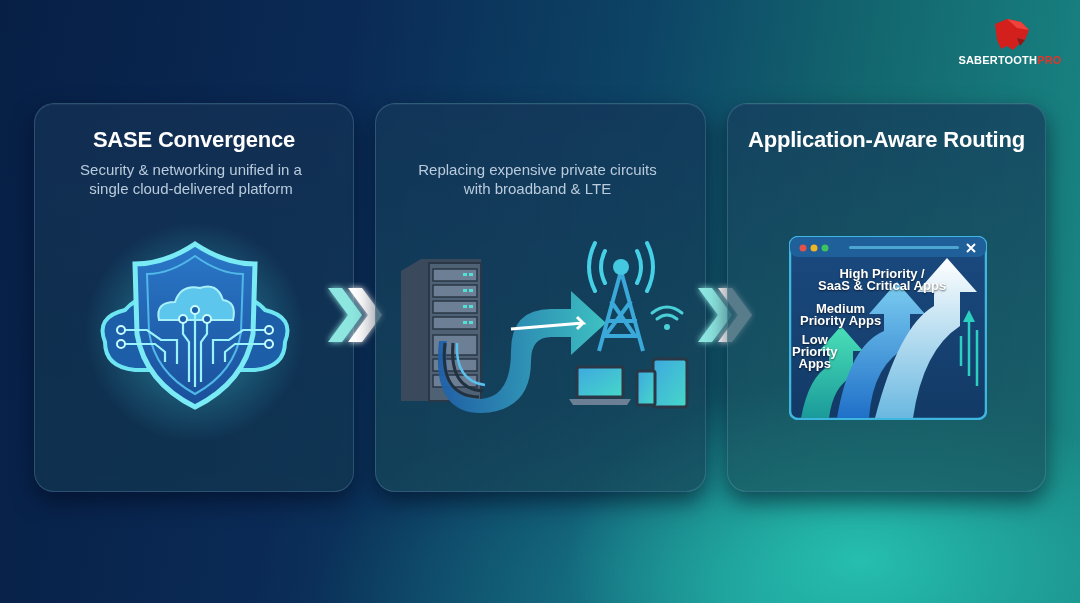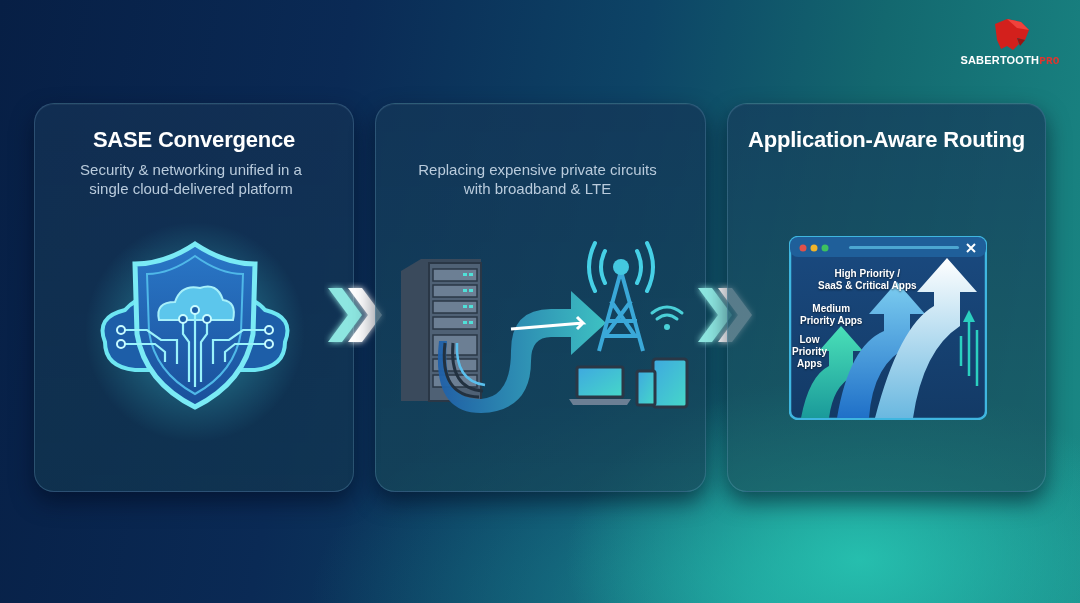--- a/index.html
+++ b/index.html
@@ -8,21 +8,21 @@
     font-family: "Liberation Sans", "DejaVu Sans", sans-serif;
     position: relative;
     background:
       radial-gradient(ellipse 420px 260px at 860px 560px, rgba(40,200,180,0.85), rgba(40,200,180,0) 70%),
       radial-gradient(ellipse 600px 300px at 760px 603px, rgba(30,160,160,0.7), rgba(30,160,160,0) 75%),
       linear-gradient(100deg, #071f45 0%, #0a2a55 30%, #0d4466 55%, #13686f 75%, #1a8a86 100%);
   }
   .logo { position: absolute; left: 955px; top: 16px; width: 110px; text-align: center; }
   .logo svg { display: block; margin: 0 auto; }
   .logo-text { font-size: 11px; font-weight: 700; letter-spacing: 0.2px; color: #ffffff; margin-top: 2px; }
-  .logo-text .pro { color: #e2352d; font-family: Liberation Mono, monospace; }
+  .logo-text .pro { color: #e2352d; }
 
   .card {
     position: absolute; top: 103px; height: 389px;
     border-radius: 20px;
     border: 1px solid rgba(120,170,200,0.28);
     background: linear-gradient(180deg, rgba(20,50,85,0.75), rgba(18,55,80,0.7));
     box-shadow: 0 10px 22px rgba(0,10,30,0.55), inset 0 1px 0 rgba(255,255,255,0.05);
   }
   #card1 { left: 34px; width: 320px; }
   #card2 { left: 375px; width: 331px; background: linear-gradient(180deg, rgba(20,55,88,0.75), rgba(22,70,88,0.72)); }
@@ -35,21 +35,21 @@
   .card-sub {
     position: absolute; top: 56px; left: 4px; right: 10px; text-align: center;
     font-size: 15px; line-height: 19px; color: #b9cbdc;
   }
   .illus { position: absolute; }
 
   .chevron { position: absolute; top: 282px; width: 62px; height: 66px; }
   #chev1 { left: 324px; }
   #chev2 { left: 694px; }
 
-  .win-labels { position: absolute; font-size: 10px; font-weight: 700; color: #ffffff; line-height: 12px; text-align: center; text-shadow: 0 1px 2px rgba(0,0,0,0.6); }
+  .win-labels { position: absolute; font-size: 13px; font-weight: 700; color: #ffffff; line-height: 12px; text-align: center; text-shadow: 0 1px 2px rgba(0,0,0,0.6); }
 </style>
 </head>
 <body>
 
 <div class="logo">
   <svg width="46" height="36" viewBox="0 0 46 36">
     <path d="M8 8 L20 3 L34 6 L42 14 L38 24 L30 22 L32 28 L26 34 L20 30 L14 33 L10 24 Z" fill="#d3201c"></path>
     <path d="M20 3 L34 6 L42 14 L30 12 Z" fill="#f0423c"></path>
     <path d="M30 22 L38 24 L33 30 Z" fill="#9b1210"></path>
   </svg>

